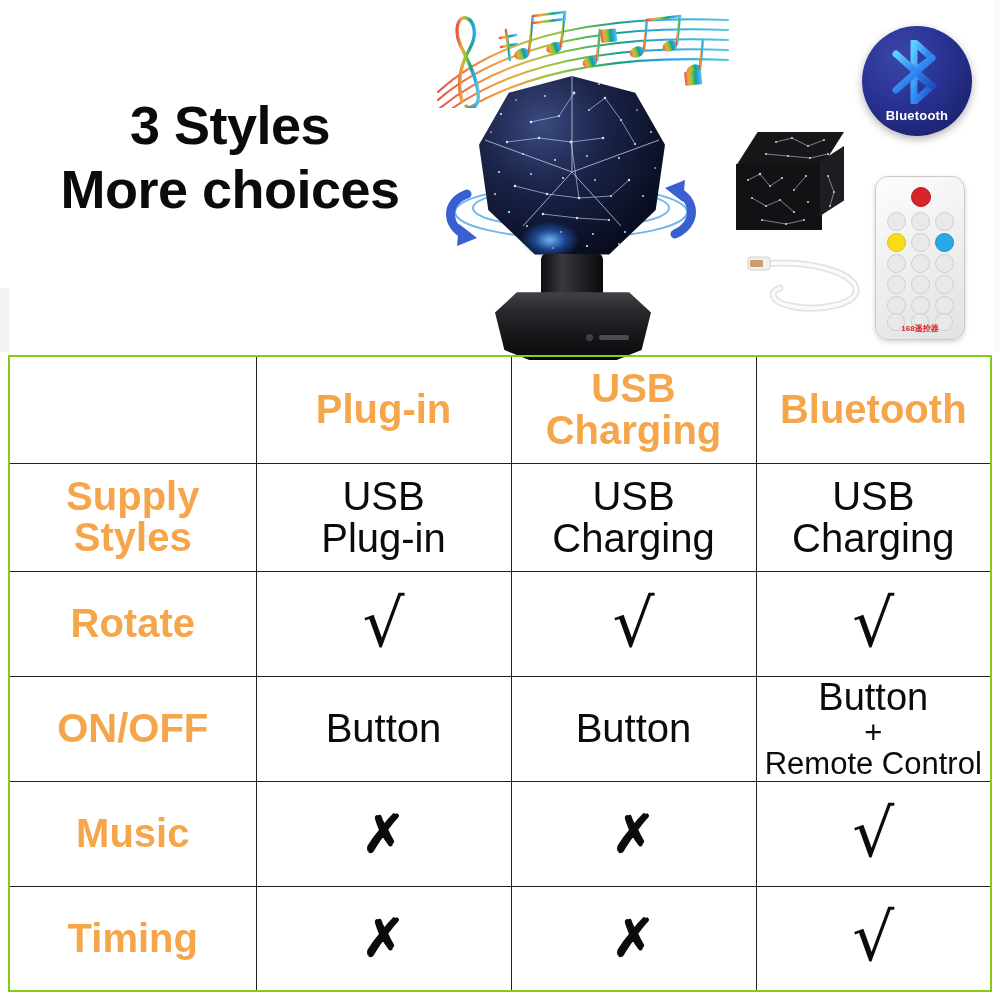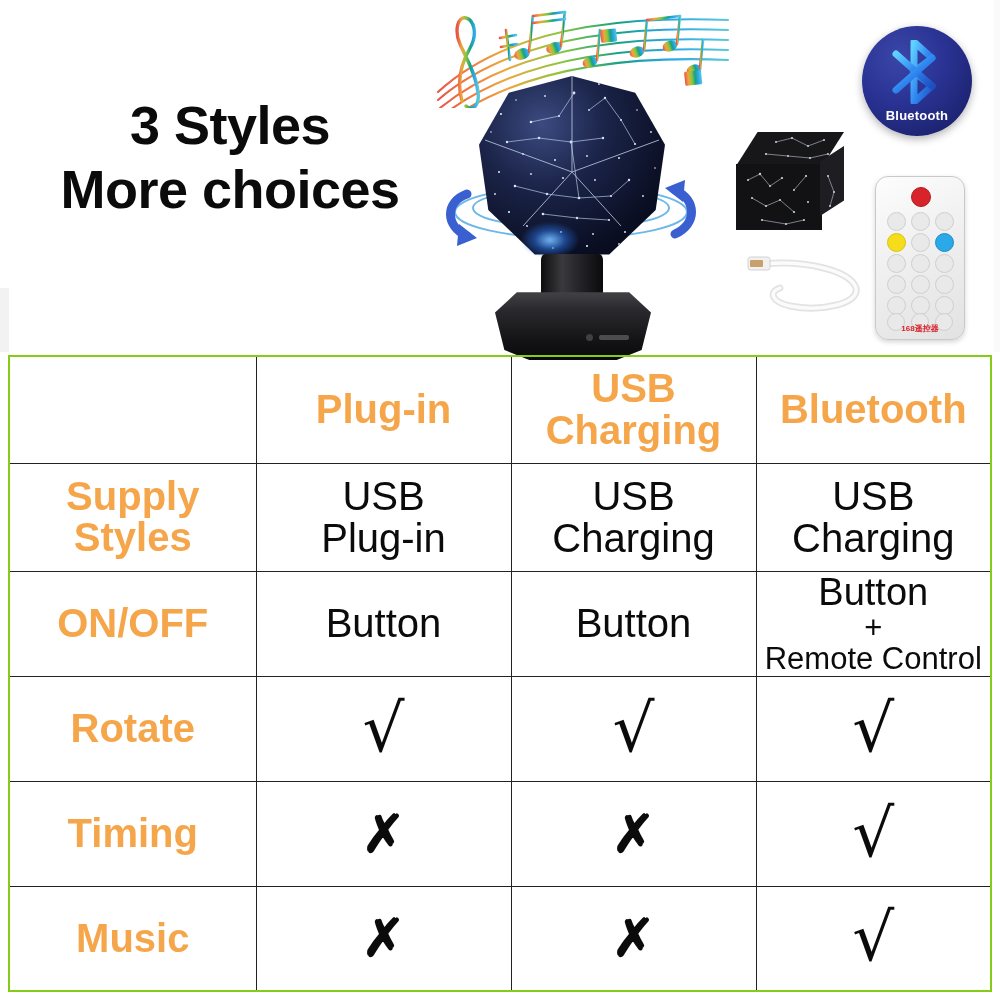--- a/index.html
+++ b/index.html
@@ -415,47 +415,47 @@
           <span>USB</span><br>
           <span>Charging</span>
         </td>
         <td class="val">
           <span>USB</span><br>
           <span>Charging</span>
         </td>
       </tr>
 
       <tr style="height:105px;">
+        <td class="rowlabel">Rotate</td>
+        <td class="mark tick">√</td>
+        <td class="mark tick">√</td>
+        <td class="mark tick">√</td>
+      </tr>
+
+      <tr style="height:105px;">
         <td class="rowlabel">ON/OFF</td>
         <td class="val">Button</td>
         <td class="val">Button</td>
         <td class="val">
           <span class="sm" style="font-size:38px;">Button</span>
           <span class="plus">+</span>
           <span class="sm">Remote Control</span>
         </td>
       </tr>
 
       <tr style="height:105px;">
-        <td class="rowlabel">Rotate</td>
-        <td class="mark tick">√</td>
-        <td class="mark tick">√</td>
+        <td class="rowlabel">Music</td>
+        <td class="mark cross">✗</td>
+        <td class="mark cross">✗</td>
         <td class="mark tick">√</td>
       </tr>
 
       <tr style="height:105px;">
         <td class="rowlabel">Timing</td>
         <td class="mark cross">✗</td>
         <td class="mark cross">✗</td>
         <td class="mark tick">√</td>
       </tr>
 
-      <tr style="height:105px;">
-        <td class="rowlabel">Music</td>
-        <td class="mark cross">✗</td>
-        <td class="mark cross">✗</td>
-        <td class="mark tick">√</td>
-      </tr>
-
     </tbody>
   </table>
 
 </div>
 
 </body></html>

